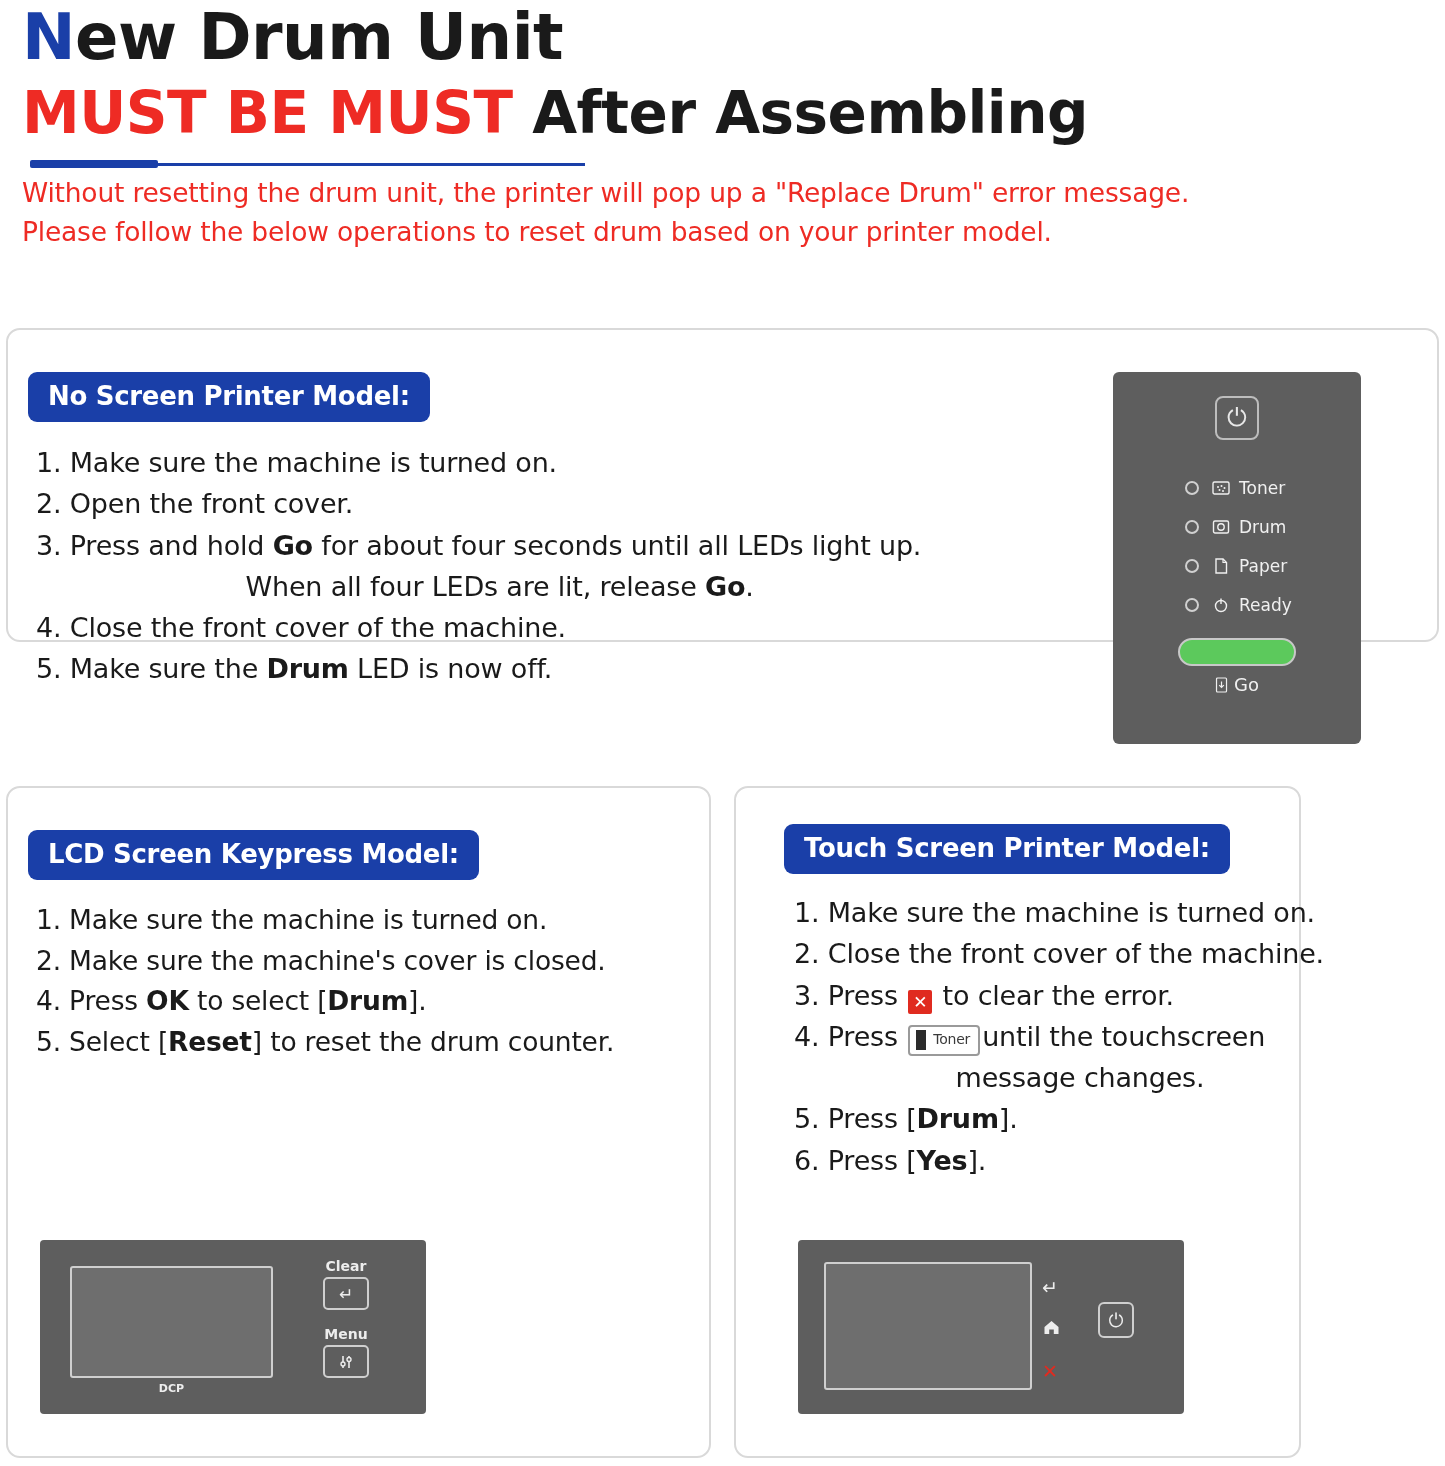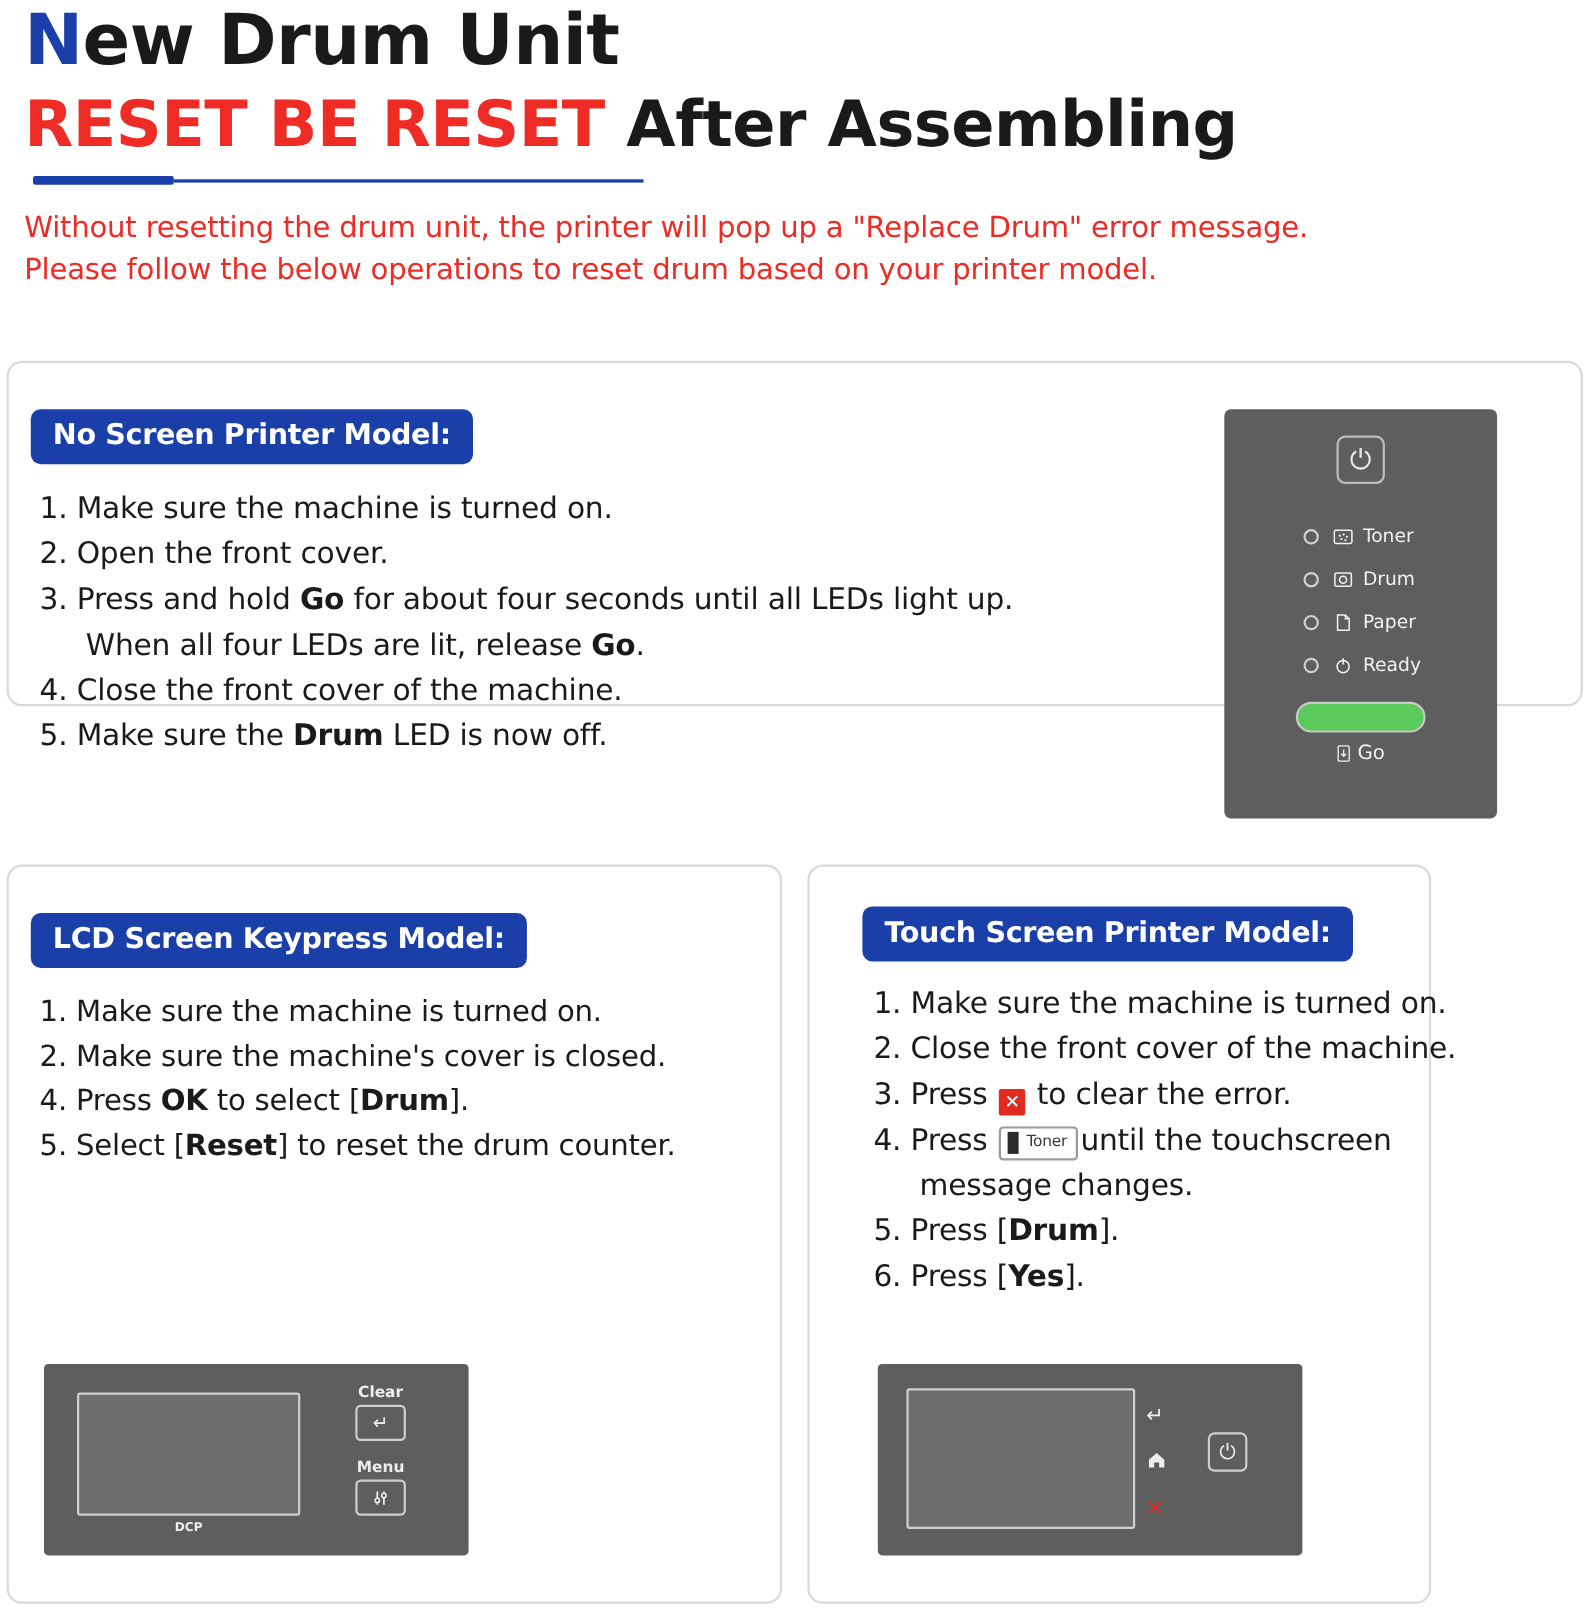--- a/index.html
+++ b/index.html
@@ -52,21 +52,21 @@
     width: 128px;
     background: #1a3fa8;
     border-radius: 2px;
   }
   .rule-thin {
     height: 3px;
     flex: 1;
     background: #1a3fa8;
   }
   .subtitle {
-    margin-top: 20px;
+    margin-top: 6px;
     color: #ee2b24;
     font-size: 26.5px;
     line-height: 1.45;
     letter-spacing: -0.2px;
   }
   .subtitle div { white-space: nowrap; }
 
   
   .panel {
     border: 2px solid #d9d9d9;
@@ -115,20 +115,21 @@
     line-height: 1.53;
     letter-spacing: -0.2px;
     white-space: nowrap;
   }
   .steps li b { font-weight: 700; }
   .sub-line {
     font-size: 27px;
     line-height: 1.53;
     letter-spacing: -0.2px;
     white-space: nowrap;
+    text-align: center;
   }
 
   
   #panel-no-screen .badge-pos { position: absolute; left: 20px; top: 42px; }
   #panel-no-screen .steps-pos { position: absolute; left: 28px; top: 112px; }
 
   
   .led-device {
     position: absolute;
     right: 76px;
@@ -341,21 +342,21 @@
   }
 </style>
 </head>
 <body>
 
 <div class="header">
   <div class="title-line1">
     <span class="blue-n">N</span><span>ew Drum Unit</span>
   </div>
   <div class="title-line2">
-    <span class="red">RESET BE RESET</span><span> After Assembling</span>
+    <span class="red">MUST BE MUST</span><span> After Assembling</span>
   </div>
   <div class="rule-wrap">
     <div class="rule-thick"></div>
     <div class="rule-thin"></div>
   </div>
   <div class="subtitle">
     <div>Without resetting the drum unit, the printer will pop up a "Replace Drum" error message.</div>
     <div>Please follow the below operations to reset drum based on your printer model.</div>
   </div>
 </div>

